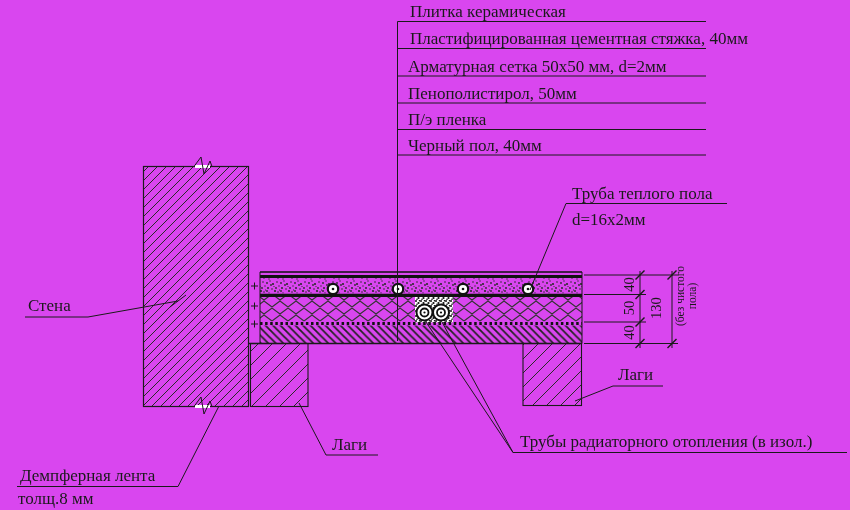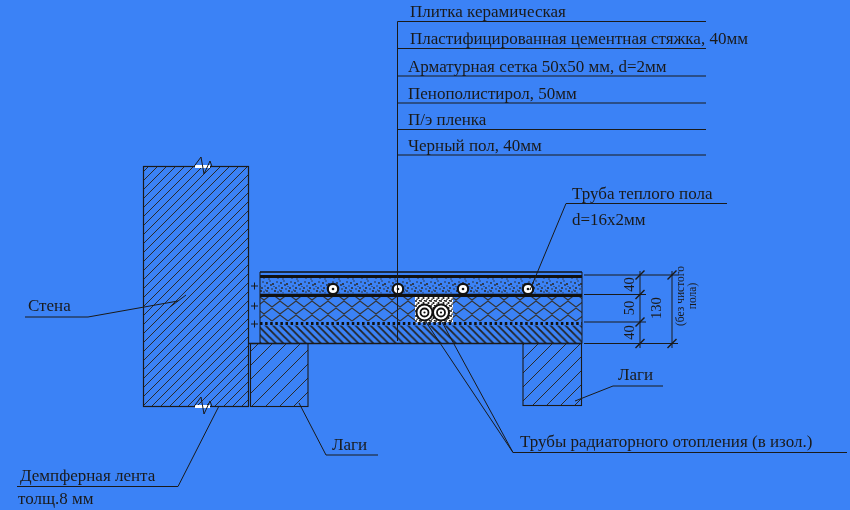--- a/index.html
+++ b/index.html
@@ -1,16 +1,16 @@
 <!DOCTYPE html>
 <html><head>
 <meta charset="utf-8">
 <style>
   html,body{margin:0;padding:0;background:#fff;}
-  #stage{position:relative;width:850px;height:510px;background:#3b82f6;overflow:hidden;}
+  #stage{position:relative;width:850px;height:510px;background:#d946ef;overflow:hidden;}
   svg{position:absolute;left:0;top:0;}
   svg text{font-family:"Liberation Serif","DejaVu Serif",serif;fill:#1a1a1a;}
   .lbl{font-size:17px;}
   .dim{font-size:14.5px;}
   .note{font-size:11.5px;}
   .ln{stroke:#1a1a1a;stroke-width:1;fill:none;}
   .ln2{stroke:#1a1a1a;stroke-width:1.3;fill:none;}
   .thick{stroke:#111;fill:none;}
   .tick{stroke:#1a1a1a;stroke-width:1.5;fill:none;}
 </style>

